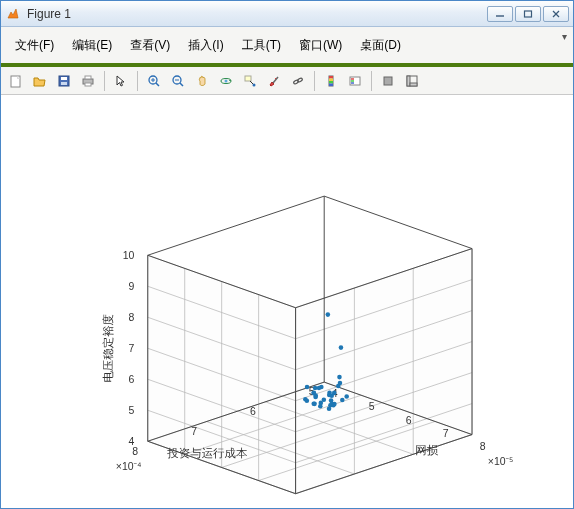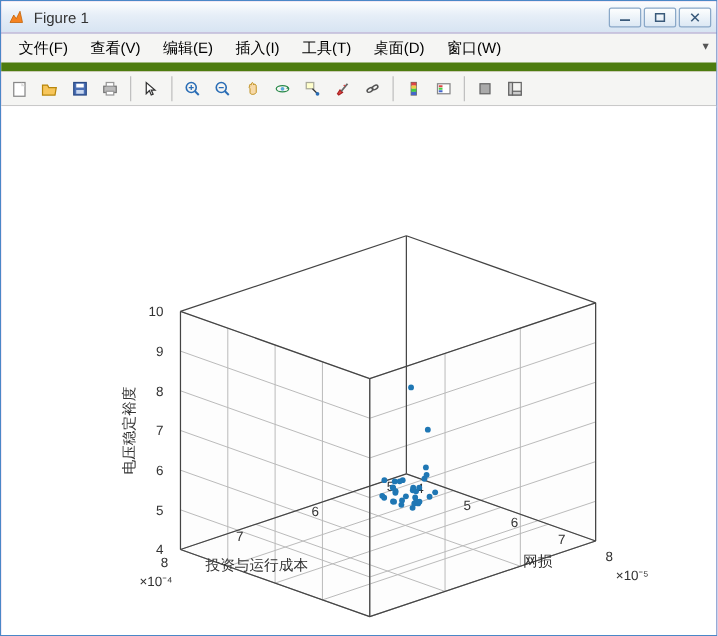--- a/index.html
+++ b/index.html
@@ -1,24 +1,24 @@
 <!DOCTYPE html>
 <html><head>
 <meta charset="utf-8">
 <style>
   * { box-sizing: border-box; margin: 0; padding: 0; }
   body { font-family: "Microsoft YaHei", Tahoma, sans-serif; font-size: 12px; background: #fff; }
-  .window { width: 574px; height: 509px; border: 1px solid #4a87c7; background: #f9a8d4; display: flex; flex-direction: column; }
+  .window { width: 574px; height: 509px; border: 1px solid #4a87c7; background: #4c1d95; display: flex; flex-direction: column; }
   .titlebar { height: 26px; background: linear-gradient(#fdfefe, #e6eef7 45%, #d7e4f2); border-bottom: 1px solid #a9c0da; display: flex; align-items: center; padding: 0 4px; }
   .titlebar .icon { width: 16px; height: 16px; margin-right: 6px; display:flex; align-items:center; justify-content:center;}
   .titlebar .title { flex: 1; color: #333; }
   .winbtns { display: flex; gap: 2px; }
   .winbtn { width: 26px; height: 16px; border: 1px solid #8aa8c8; border-radius: 2px; background: linear-gradient(#fdfefe,#dce8f4); display:flex; align-items:center; justify-content:center; color:#3a5a7a;}
   .winbtn svg { display:block; }
-  .menubar { height: 30px; background: #f5f5f3; border-bottom: 7px solid #4d7c0f; display: flex; align-items: center; padding: 0 6px; gap: 2px; position: relative;}
+  .menubar { height: 40px; background: #f5f5f3; border-bottom: 4px solid #4d7c0f; display: flex; align-items: center; padding: 0 6px; gap: 2px; position: relative;}
   .menuitem { padding: 2px 8px; color: #000; cursor: default; }
   .menuarrow { position:absolute; right:6px; top:4px; color:#555; font-size:10px;}
   .toolbar { height: 28px; background: #f5f5f3; border-bottom: 1px solid #c9c9c9; display: flex; align-items: center; padding: 0 4px; gap: 2px; }
   .tbtn { width: 22px; height: 22px; display:flex; align-items:center; justify-content:center; border:1px solid transparent; border-radius:2px;}
   .tsep { width:1px; height:20px; background:#c0c0c0; margin:0 3px;}
   .canvas { flex:1; background:#fff; border-top:1px solid #fff; position:relative; overflow:hidden;}
   svg.plot { width:100%; height:100%; display:block;}
   .axis-label { fill:#333; font-size:12px; font-family:"Microsoft YaHei",sans-serif;}
   .tick-label { fill:#333; font-size:11px;}
   .gridline { stroke:#b8b8b8; stroke-width:0.8;}
@@ -54,26 +54,26 @@
           <svg width="10" height="8">
             <line x1="2" y1="1" x2="8" y2="7" stroke="#3a5a7a" stroke-width="1.3"></line>
             <line x1="8" y1="1" x2="2" y2="7" stroke="#3a5a7a" stroke-width="1.3"></line>
           </svg>
         </div>
     </div>
   </div>
 
   <div class="menubar">
     <div class="menuitem">文件(F)</div>
+    <div class="menuitem">编辑(E)</div>
     <div class="menuitem">查看(V)</div>
-    <div class="menuitem">编辑(E)</div>
     <div class="menuitem">插入(I)</div>
     <div class="menuitem">工具(T)</div>
+    <div class="menuitem">窗口(W)</div>
     <div class="menuitem">桌面(D)</div>
-    <div class="menuitem">窗口(W)</div>
     <div class="menuarrow">▾</div>
   </div>
 
   <div class="toolbar">
     <div class="tbtn">
         <svg width="14" height="14">
           <rect x="2" y="2" width="9" height="11" fill="#fff" stroke="#888"></rect>
           <path d="M8 2 L11 5 L8 5 Z" fill="#ddd"></path>
         </svg>
       </div>

